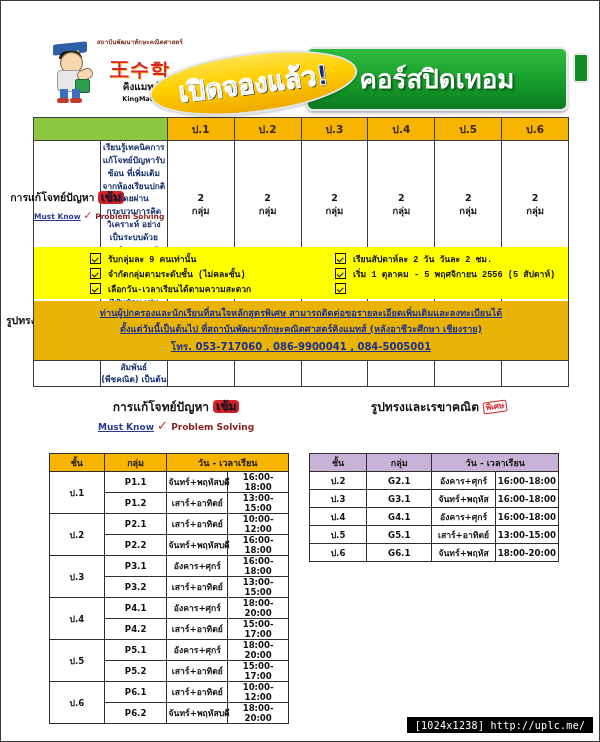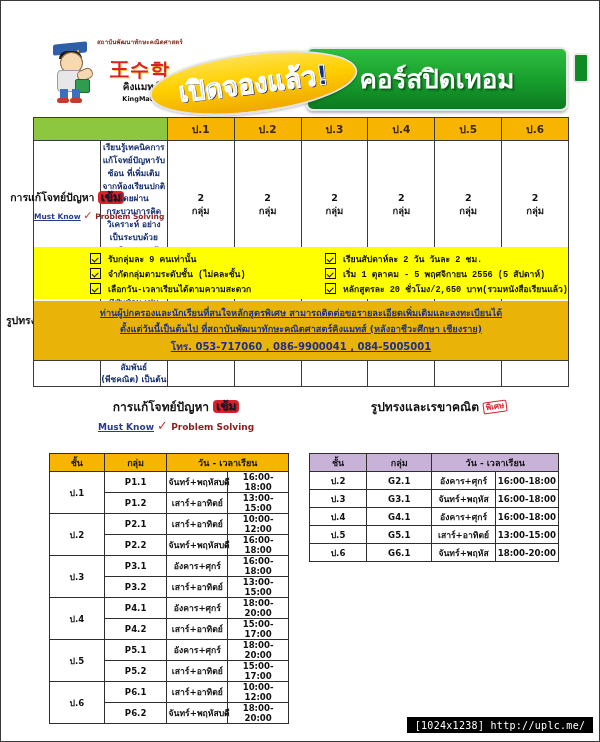--- a/index.html
+++ b/index.html
@@ -394,21 +394,20 @@
       <div class="chk-row">
         <span class="chk-box"></span>
         <span class="chk-txt">เรียนสัปดาห์ละ 2 วัน วันละ 2 ชม.</span>
       </div>
       <div class="chk-row">
         <span class="chk-box"></span>
         <span class="chk-txt">เริ่ม 1 ตุลาคม - 5 พฤศจิกายน 2556 (5 สัปดาห์)</span>
       </div>
       <div class="chk-row">
         <span class="chk-box"></span>
-        <span class="chk-txt">หลักสูตรละ 20 ชั่วโมง/2,650 บาท(รวมหนังสือเรียนแล้ว)</span>
       </div>
     </div>
   </div>
 
   <div class="notice">
     <div class="l1">ท่านผู้ปกครองและนักเรียนที่สนใจหลักสูตรพิเศษ สามารถติดต่อขอรายละเอียดเพิ่มเติมและลงทะเบียนได้</div>
     <div class="l2">ตั้งแต่วันนี้เป็นต้นไป  ที่สถาบันพัฒนาทักษะคณิตศาสตร์คิงแมทส์ (หลังอาชีวะศึกษา เชียงราย)</div>
     <div class="tel">โทร. 053-717060 , 086-9900041 , 084-5005001</div>
   </div>
 

